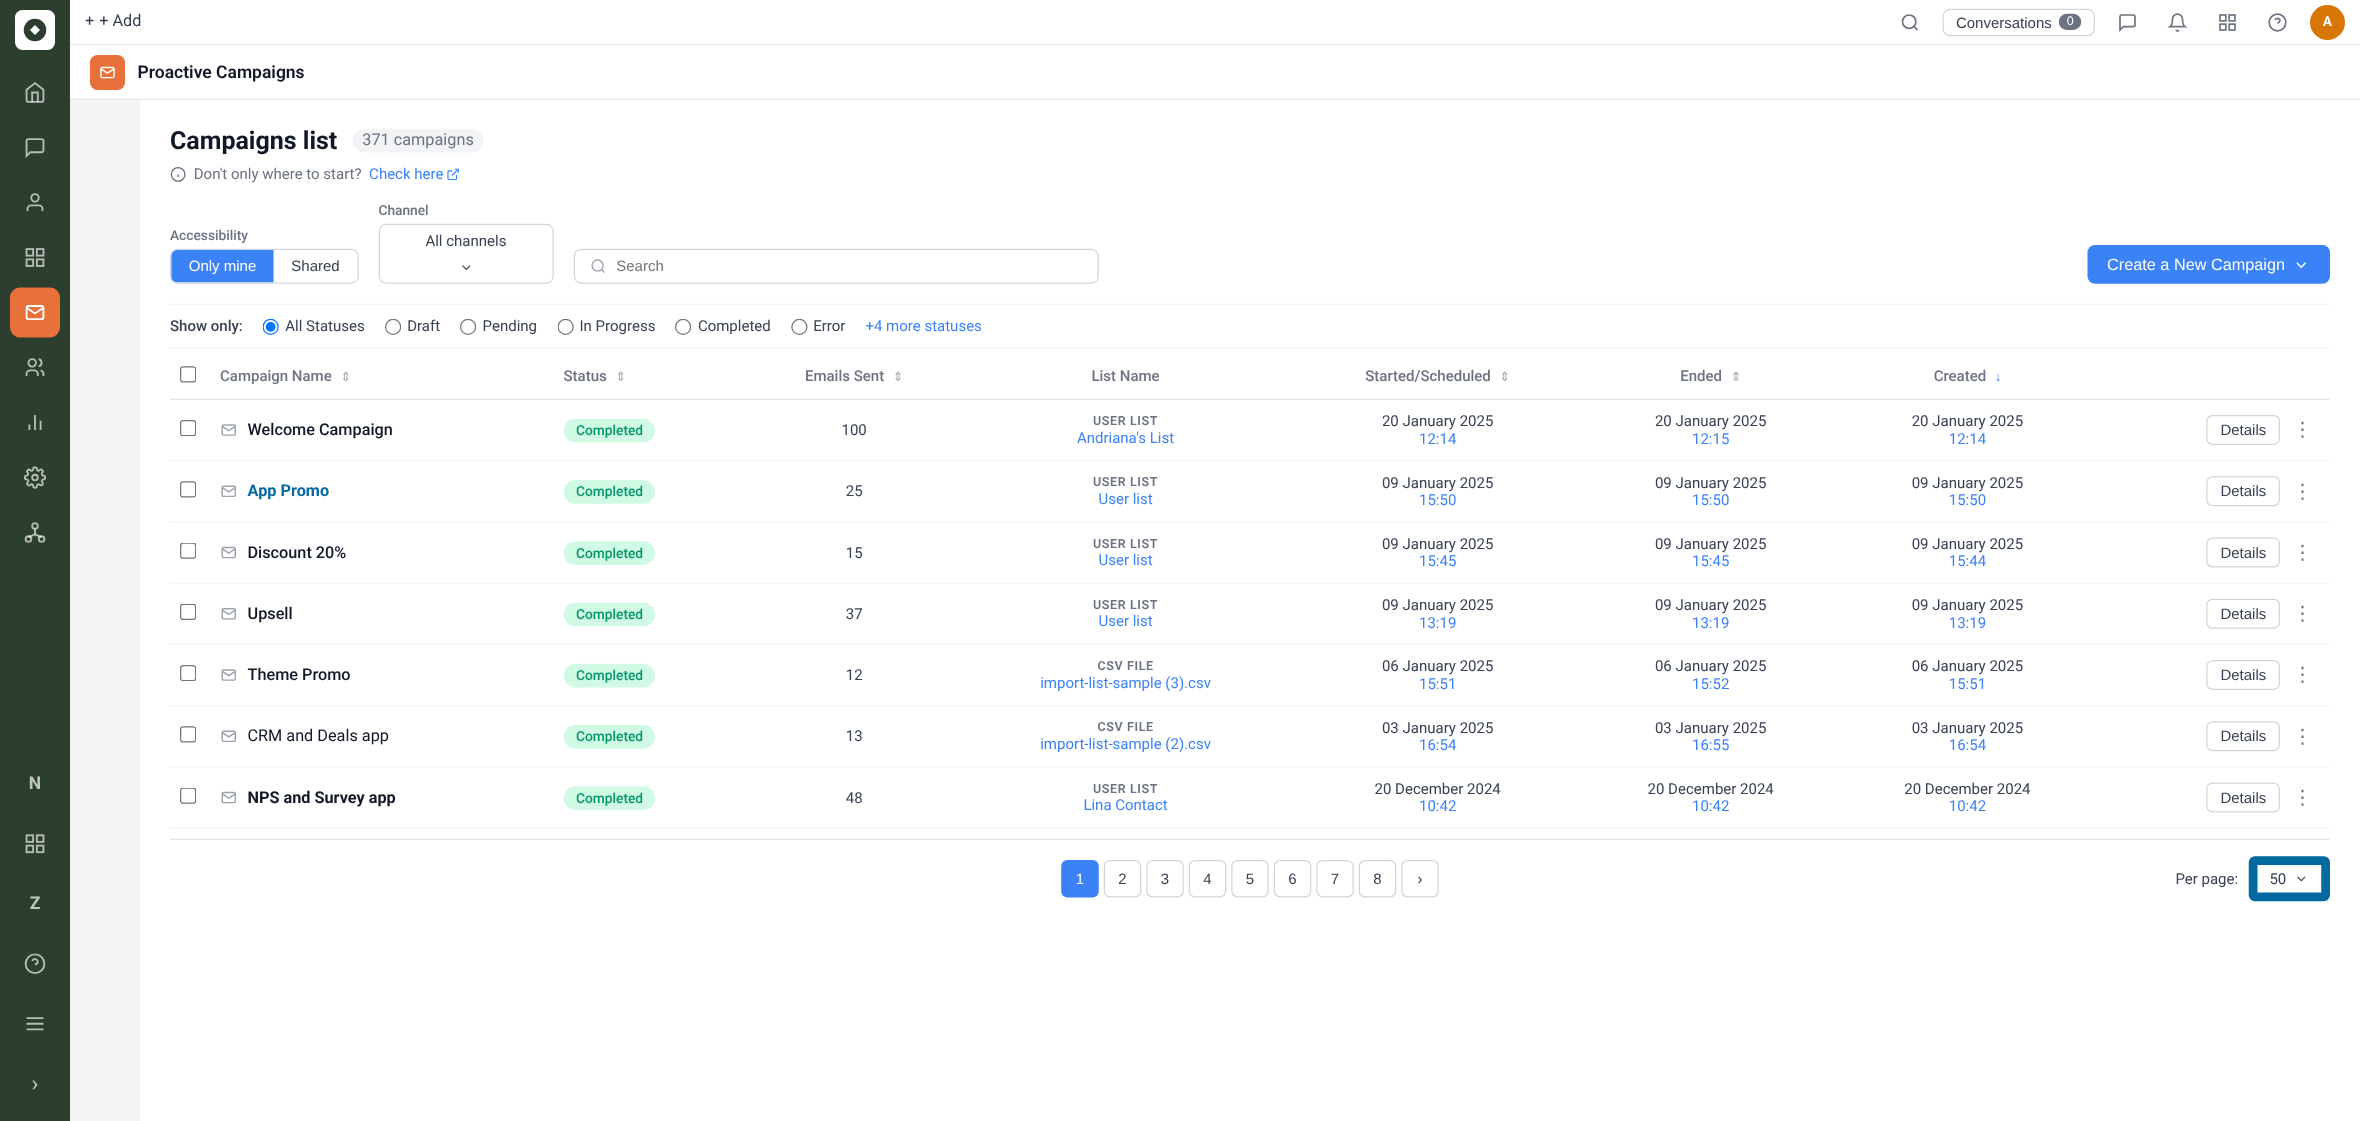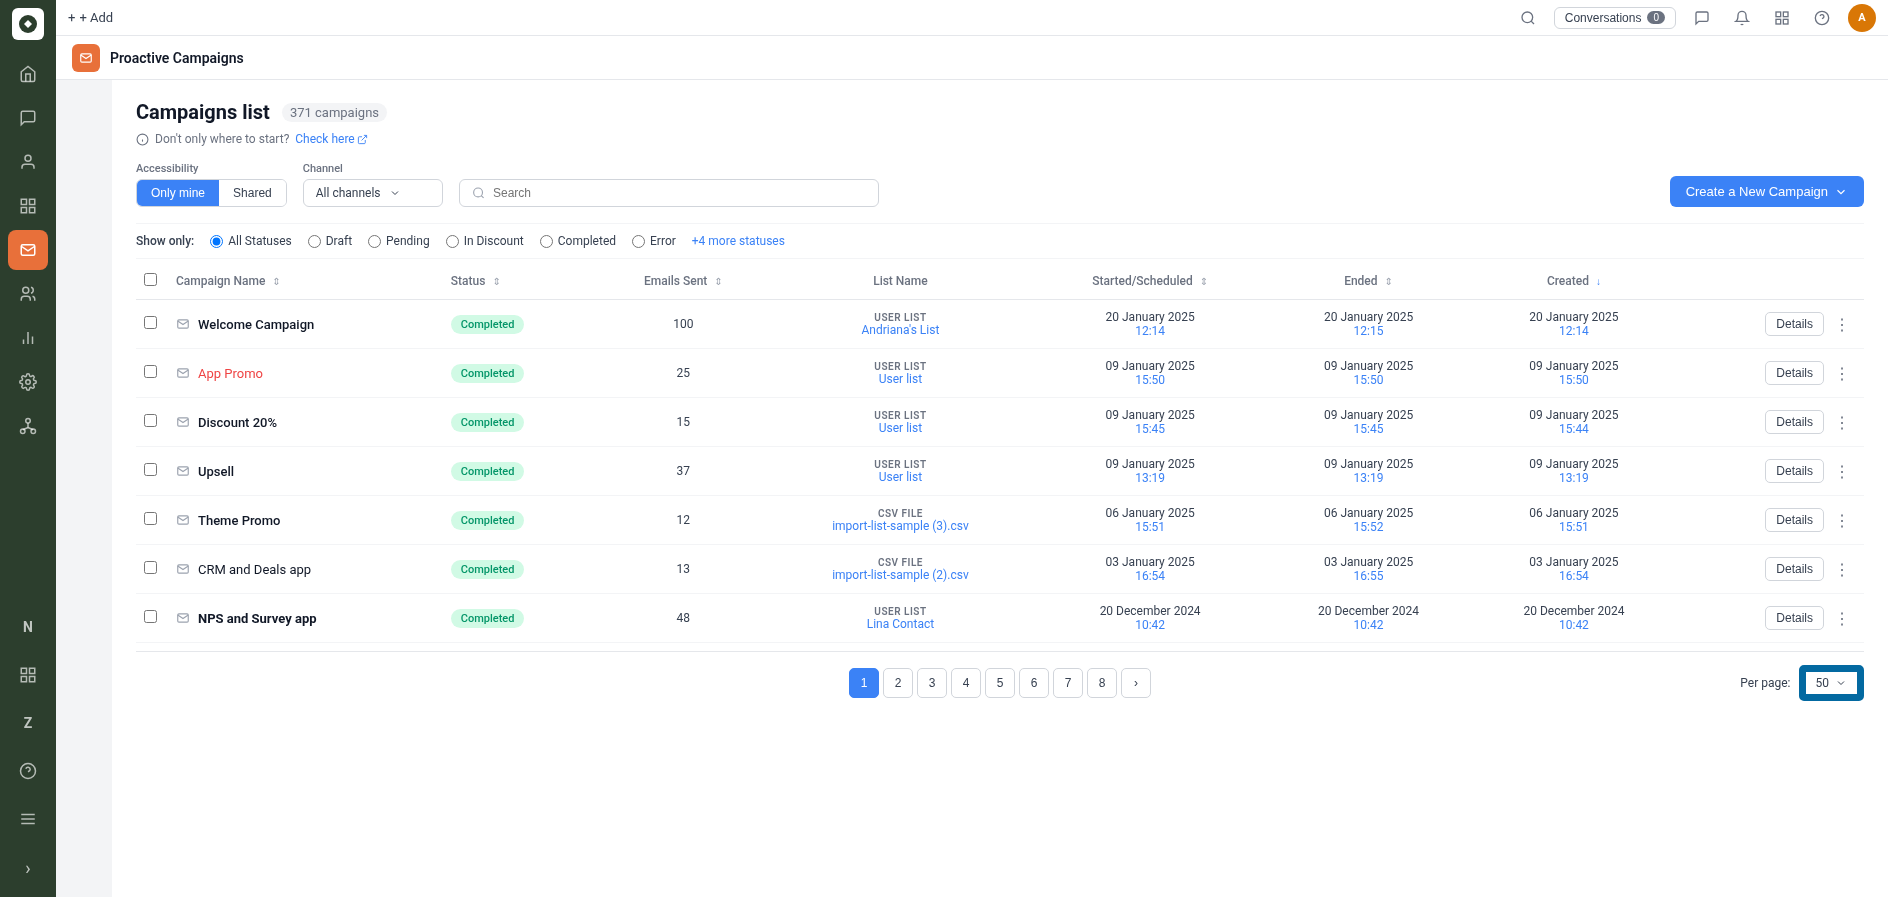--- a/index.html
+++ b/index.html
@@ -117,21 +117,21 @@
     .filter-label { font-size: 11px; color: #6b7280; font-weight: 500; }
     .toggle-group { display: flex; border: 1px solid #d1d5db; border-radius: 6px; overflow: hidden; }
     .toggle-btn {
       padding: 6px 14px; font-size: 12px; cursor: pointer; border: none; background: white; color: #374151;
     }
     .toggle-btn.active { background: #3b82f6; color: white; }
     .channel-select {
       display: flex; align-items: center; gap: 8px;
       border: 1px solid #d1d5db; border-radius: 6px;
       padding: 6px 12px; background: white; cursor: pointer;
-      font-size: 12px; color: #374151; min-width: 140px;
+      font-size: 12px; color: #374151; min-width: 140px; flex-direction: column;
     }
     .search-box {
       display: flex; align-items: center; gap: 8px;
       border: 1px solid #d1d5db; border-radius: 6px;
       padding: 6px 12px; background: white;
       min-width: 420px;
     }
     .search-box input {
       border: none; outline: none; font-size: 12px; color: #374151; background: transparent; width: 100%;
     }
@@ -436,21 +436,21 @@
     <label class="status-option">
       <input type="radio" name="status" style=""> 
         <span>Draft</span>
     </label>
     <label class="status-option">
       <input type="radio" name="status" style=""> 
         <span>Pending</span>
     </label>
     <label class="status-option">
       <input type="radio" name="status" style=""> 
-        <span>In Discount</span>
+        <span>In Progress</span>
     </label>
     <label class="status-option">
       <input type="radio" name="status" style=""> 
         <span>Completed</span>
     </label>
     <label class="status-option">
       <input type="radio" name="status" style=""> 
         <span>Error</span>
     </label>
     <span class="more-statuses">+4 more statuses</span>
@@ -517,21 +517,21 @@
       </td>
     </tr>
           <tr>
       <td class="checkbox-col"><input type="checkbox" style=""></td>
       <td>
         <div class="campaign-name-cell">
           <svg width="14" height="14" viewBox="0 0 24 24" fill="none" stroke="#9ca3af" stroke-width="2">
                   <rect x="3" y="5" width="18" height="14" rx="2"></rect>
                   <polyline points="3,7 12,13 21,7"></polyline>
                 </svg>
-          <span style="font-size:13px; color:#ef4444; font-weight:400;">App Promo</span>
+          <span style="font-size:13px; color:#0369a1; font-weight:700;">App Promo</span>
         </div>
       </td>
       <td><span class="status-badge status-completed">Completed</span></td>
       <td class="emails-sent">25</td>
       <td class="list-name-cell">
         <div class="date-time">
           <span class="list-type">USER LIST</span>
           <span class="list-link">User list</span>
         </div>
       </td>

